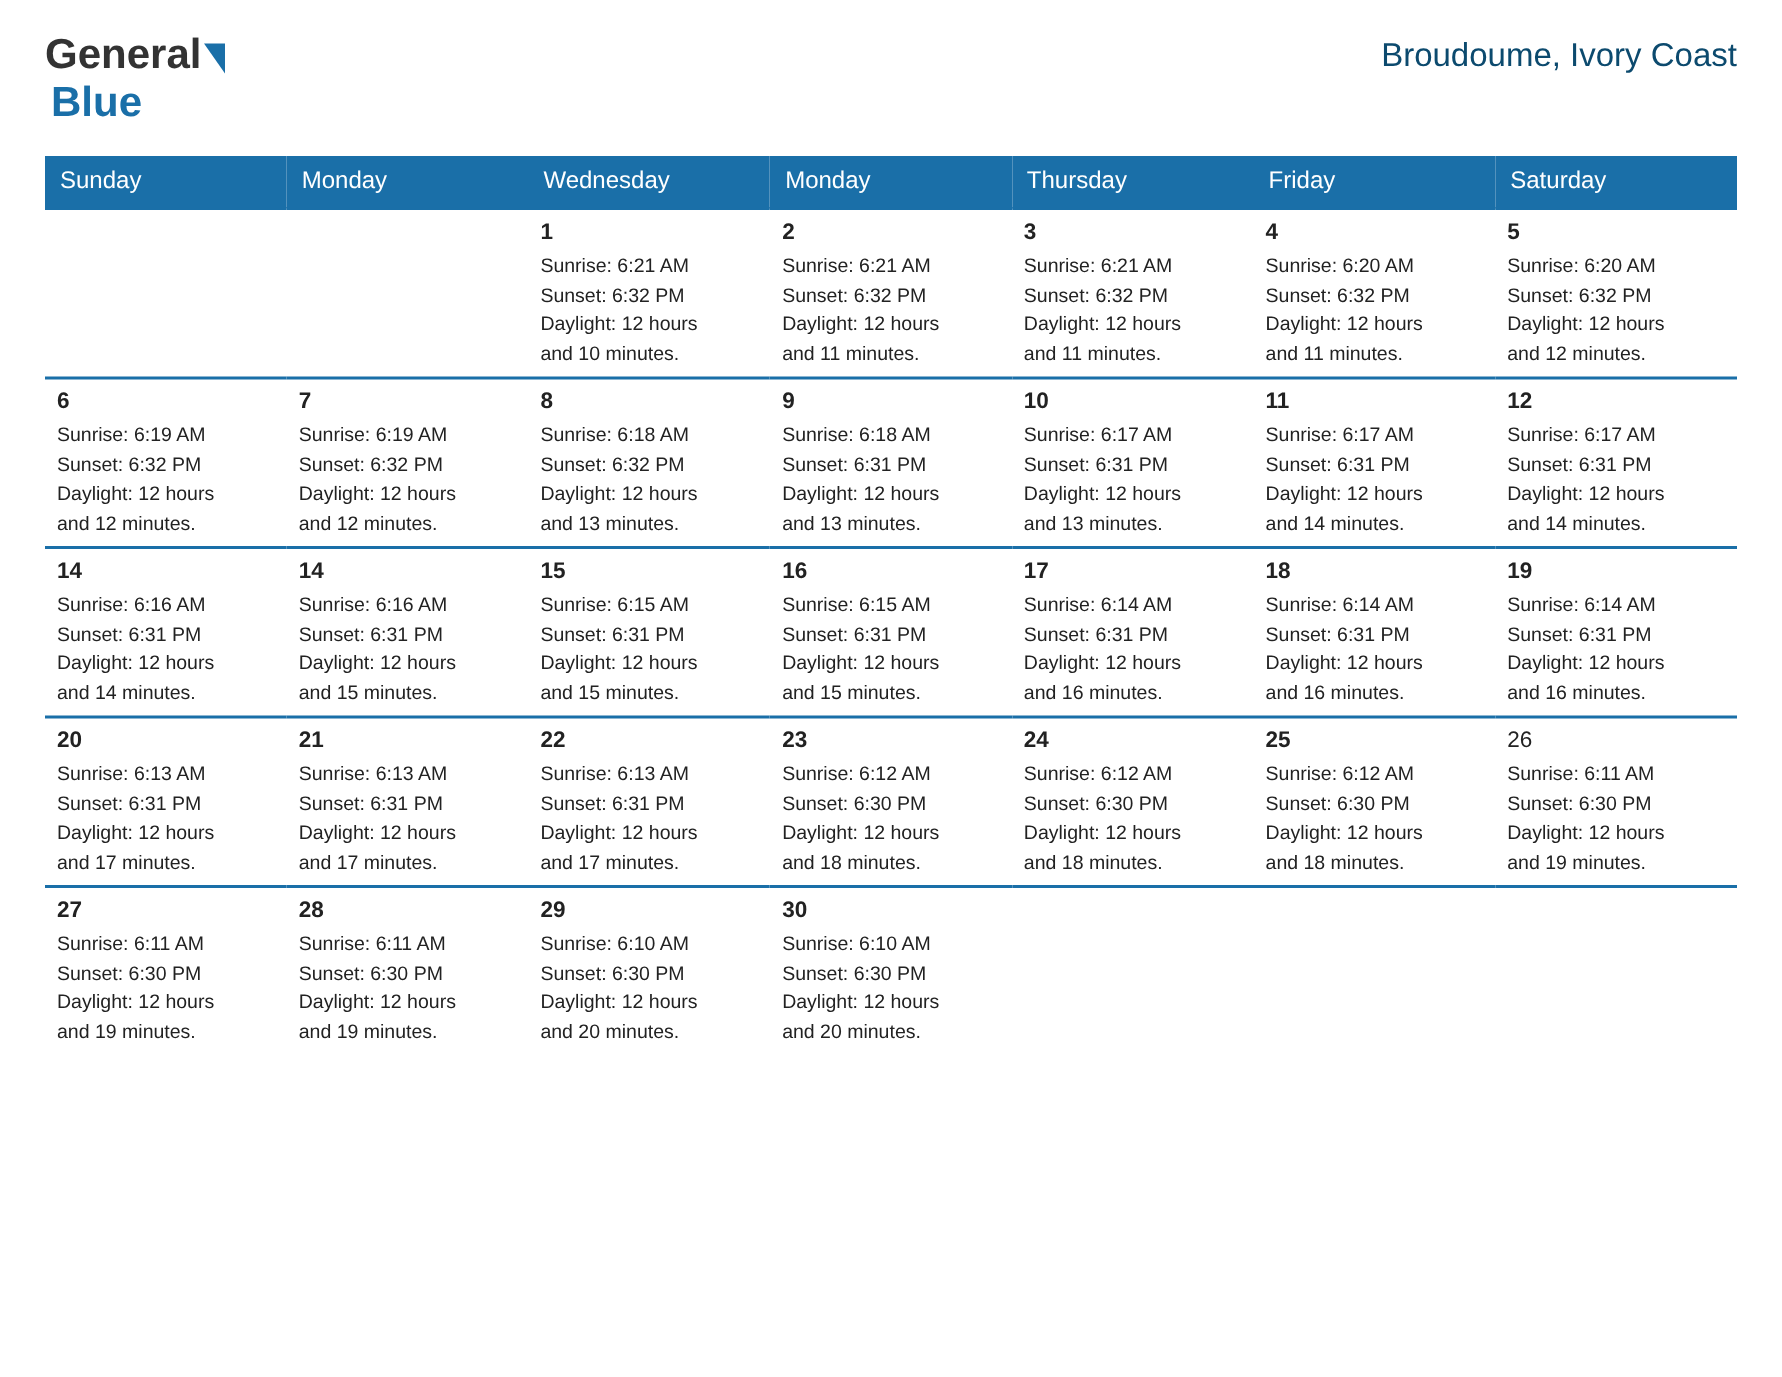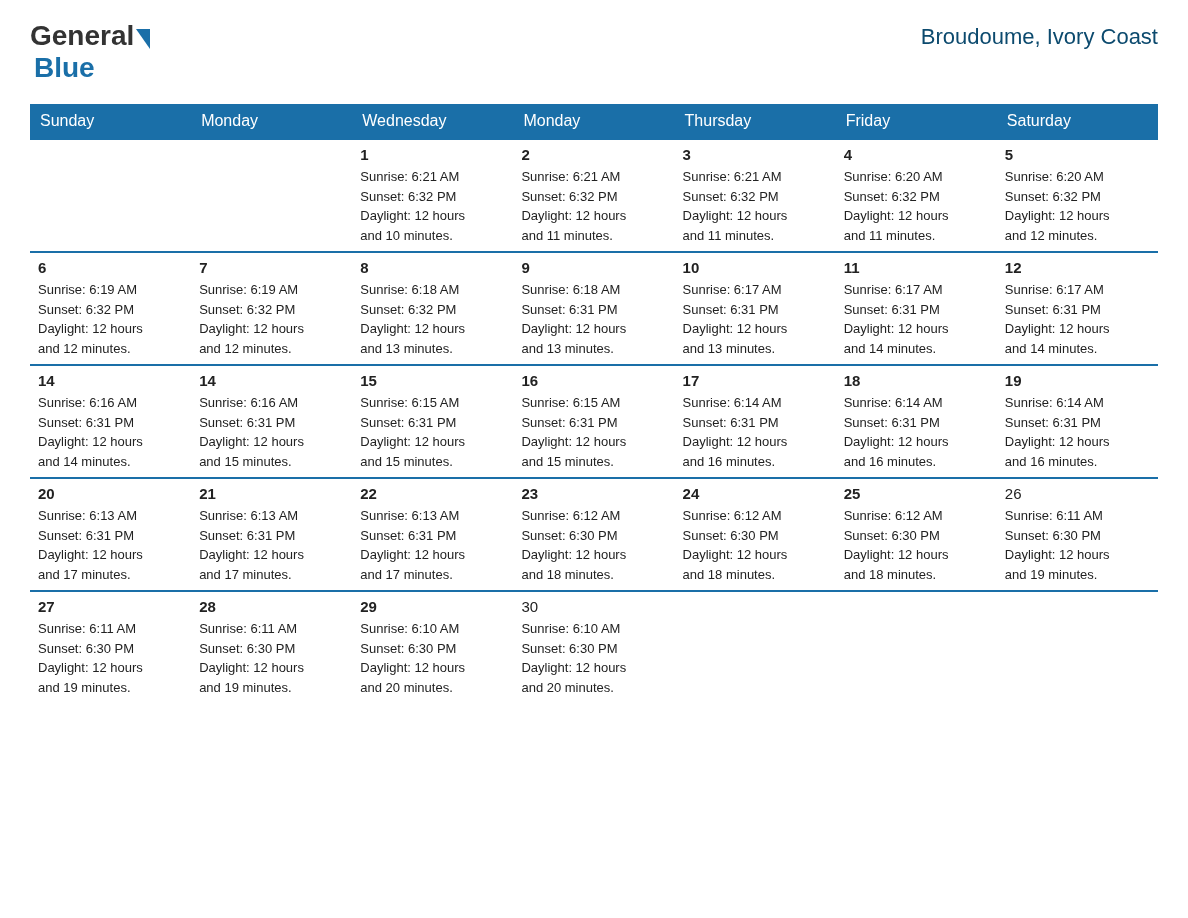--- a/index.html
+++ b/index.html
@@ -343,21 +343,21 @@
           <div style="font-size: 13px; line-height: 1.5;">and 19 minutes.</div>
         </td>
         <td style="min-height: 100px;">
           <span style="display: block; font-weight: bold; font-size: 15px; margin-bottom: 4px;">29</span>
           <div style="font-size: 13px; line-height: 1.5;">Sunrise: 6:10 AM</div>
           <div style="font-size: 13px; line-height: 1.5;">Sunset: 6:30 PM</div>
           <div style="font-size: 13px; line-height: 1.5;">Daylight: 12 hours</div>
           <div style="font-size: 13px; line-height: 1.5;">and 20 minutes.</div>
         </td>
         <td style="min-height: 100px;">
-          <span style="display: block; font-weight: normal; font-size: 15px; margin-bottom: 4px;">30</span>
+          <span style="display: block; font-weight: bold; font-size: 15px; margin-bottom: 4px;">30</span>
           <div style="font-size: 13px; line-height: 1.5;">Sunrise: 6:10 AM</div>
           <div style="font-size: 13px; line-height: 1.5;">Sunset: 6:30 PM</div>
           <div style="font-size: 13px; line-height: 1.5;">Daylight: 12 hours</div>
           <div style="font-size: 13px; line-height: 1.5;">and 20 minutes.</div>
         </td>
         <td style="min-height: 100px; background: rgb(255, 255, 255);"></td>
         <td style="min-height: 100px; background: rgb(255, 255, 255);"></td>
         <td style="min-height: 100px; background: rgb(255, 255, 255);"></td>
       </tr>
     </tbody>

